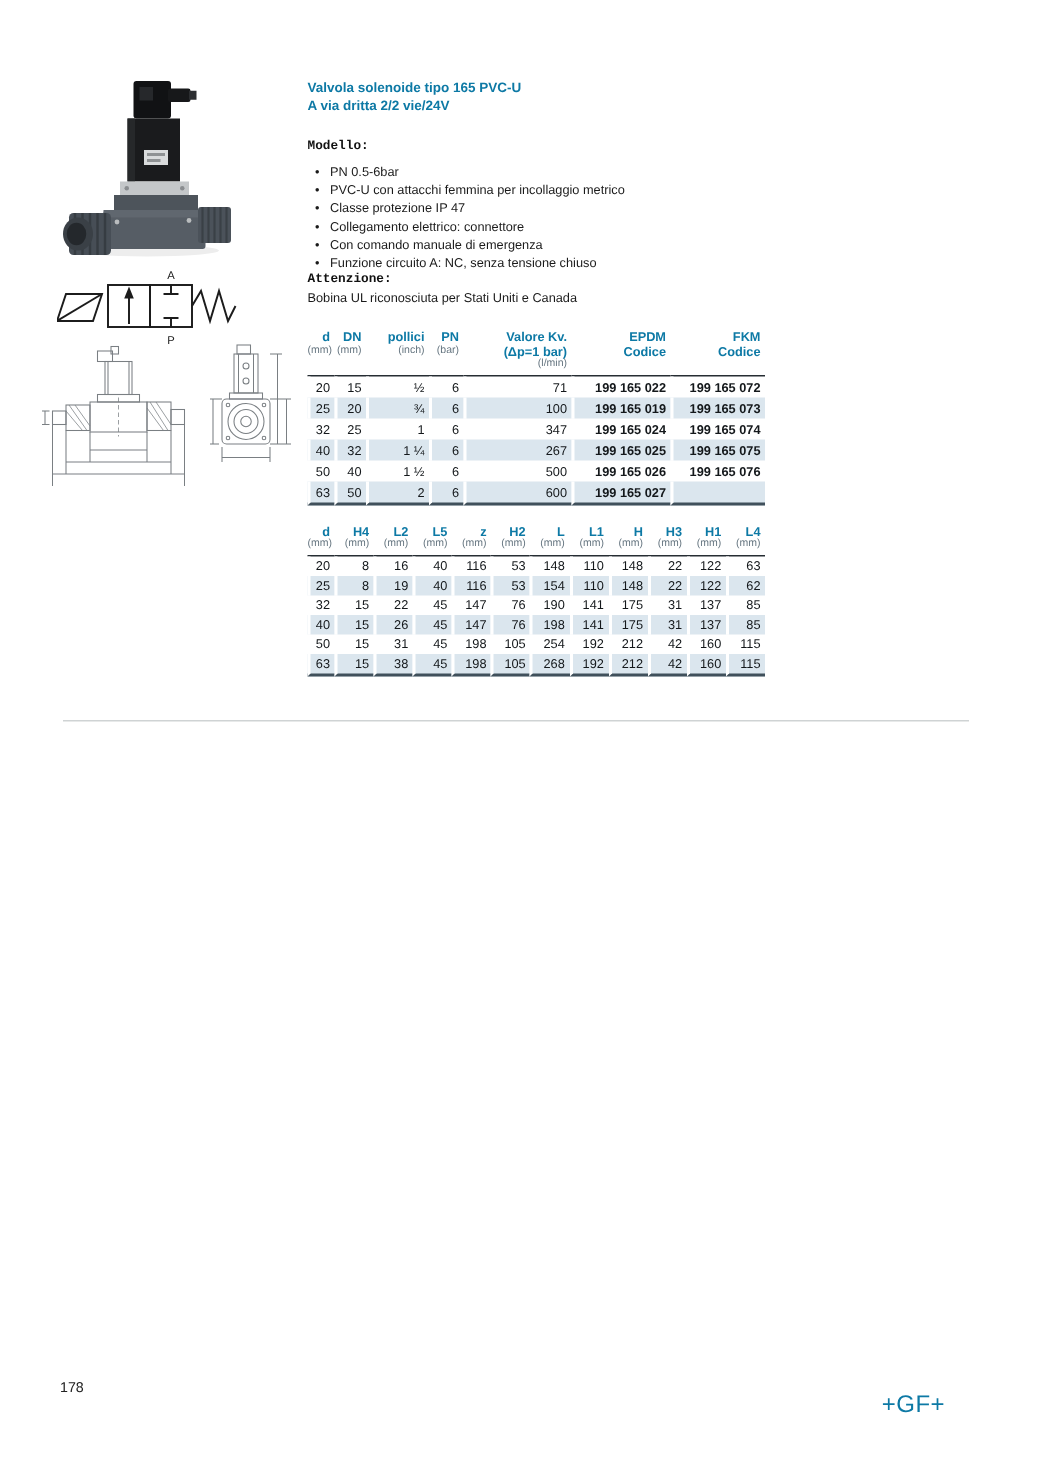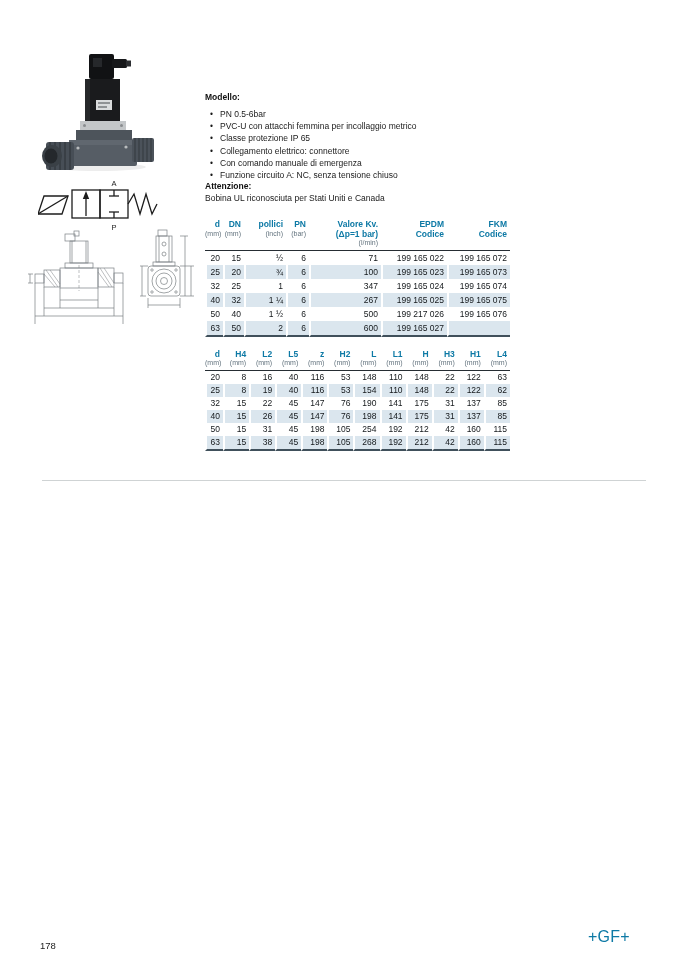--- a/index.html
+++ b/index.html
@@ -7,46 +7,46 @@
         font-family:"Liberation Sans",sans-serif;color:#151515;overflow:hidden;}
 
   
   .photo{position:absolute;left:36px;top:50px;width:130px;height:124px;}
   .symbol{position:absolute;left:38px;top:176px;width:124px;height:56px;}
   .drawings{position:absolute;left:28px;top:228px;width:172px;height:112px;}
 
   
   .title{position:absolute;left:205px;top:52px;font-size:9px;font-weight:bold;
          line-height:12px;color:#0d79a5;}
-  .sec-h{position:absolute;left:205px;font-size:8.5px;font-weight:bold;color:#111;}
+  .sec-h{position:absolute;left:205px;font-size:8.5px;font-weight:bold;color:#111;font-family:Liberation Mono, monospace;}
   .bullets{position:absolute;left:205px;top:104px;margin:4px;padding:0;list-style:none;
            font-size:8.5px;line-height:12.2px;color:#1a1a1a;}
   .bullets li{position:relative;padding-left:11px;}
   .bullets li::before{content:"\2022";position:absolute;left:1px;top:0;}
   .plain{position:absolute;left:205px;font-size:8.5px;color:#1a1a1a;}
 
   
   .tbl{position:absolute;left:205px;border-collapse:separate;border-spacing:0;
        table-layout:fixed;width:305px;}
   .tbl th{font-size:8.5px;color:#0d79a5;font-weight:bold;text-align:right;
           padding:0 3px 0 0;line-height:10px;white-space:nowrap;}
   .tbl th.u{font-size:7px;color:#64747f;font-weight:normal;line-height:8.5px;}
   .tbl thead tr.rule th{border-bottom:1px solid #262d33;padding-bottom:2px;}
   .tbl td{font-size:8.5px;color:#14181b;text-align:right;line-height:9px;
           padding:3px 3px 2px 0;border-left:2px solid #fff;white-space:nowrap;}
   .tbl tr.shade td{background:#dbe6ee;}
   .tbl tbody tr:last-child td{border-bottom:2px solid #40505b;}
-  .tbl td.code{font-weight:normal;}
+  .tbl td.code{font-weight:bold;}
   #table1{top:219px;}
   #table2{top:349px;}
   #table2 td{padding:2.5px 3px 1.5px 0;}
 
   
   .divider{position:absolute;left:42px;top:480px;width:604px;height:1px;background:#cfd3d4;}
-  .pageno{position:absolute;left:40px;top:940px;font-size:9.5px;color:#222;}
+  .pageno{position:absolute;left:40px;top:920px;font-size:9.5px;color:#222;}
   .brand{position:absolute;right:61px;top:928px;font-size:16px;font-weight:normal;
          color:#0d79a5;letter-spacing:.3px;}
 
   svg text{font-family:"Liberation Sans",sans-serif;}
 </style>
 </head>
 <body>
 
 <div class="page">
 
@@ -161,27 +161,31 @@
         <line x1="120" y1="70" x2="120" y2="80"></line>
           <line x1="152" y1="70" x2="152" y2="80"></line>
         <line x1="120" y1="77" x2="152" y2="77"></line>
         <line x1="114" y1="38" x2="114" y2="68"></line>
           <line x1="112" y1="38" x2="120" y2="38"></line>
           <line x1="112" y1="68" x2="118" y2="68"></line>
       </g>
     </svg>
   </div>
 
+  <div class="title">
+    <div>Valvola solenoide tipo 165 PVC-U</div>
+    <div>A via dritta 2/2 vie/24V</div>
+  </div>
 
   <div class="sec-h" style="top:92px">Modello:</div>
 
   <ul class="bullets">
       <li>PN 0.5-6bar</li>
       <li>PVC-U con attacchi femmina per incollaggio metrico</li>
-      <li>Classe protezione IP 65</li>
+      <li>Classe protezione IP 47</li>
       <li>Collegamento elettrico: connettore</li>
       <li>Con comando manuale di emergenza</li>
       <li>Funzione circuito A: NC, senza tensione chiuso</li>
     </ul>
 
   <div class="sec-h" style="top:181px">Attenzione:</div>
   <div class="plain" style="top:193px">Bobina UL riconosciuta per Stati Uniti e Canada</div>
 
   <table class="tbl" id="table1">
       <colgroup>
@@ -231,21 +235,21 @@
           <td>71</td>
           <td class="code">199 165 022</td>
           <td class="code">199 165 072</td>
         </tr>
         <tr class="shade">
           <td>25</td>
           <td>20</td>
           <td>¾</td>
           <td>6</td>
           <td>100</td>
-          <td class="code">199 165 023</td>
+          <td class="code">199 165 019</td>
           <td class="code">199 165 073</td>
         </tr>
         <tr>
           <td>32</td>
           <td>25</td>
           <td>1</td>
           <td>6</td>
           <td>347</td>
           <td class="code">199 165 024</td>
           <td class="code">199 165 074</td>
@@ -258,21 +262,21 @@
           <td>267</td>
           <td class="code">199 165 025</td>
           <td class="code">199 165 075</td>
         </tr>
         <tr>
           <td>50</td>
           <td>40</td>
           <td>1 ½</td>
           <td>6</td>
           <td>500</td>
-          <td class="code">199 217 026</td>
+          <td class="code">199 165 026</td>
           <td class="code">199 165 076</td>
         </tr>
         <tr class="shade">
           <td>63</td>
           <td>50</td>
           <td>2</td>
           <td>6</td>
           <td>600</td>
           <td class="code">199 165 027</td>
           <td class="code"></td>

